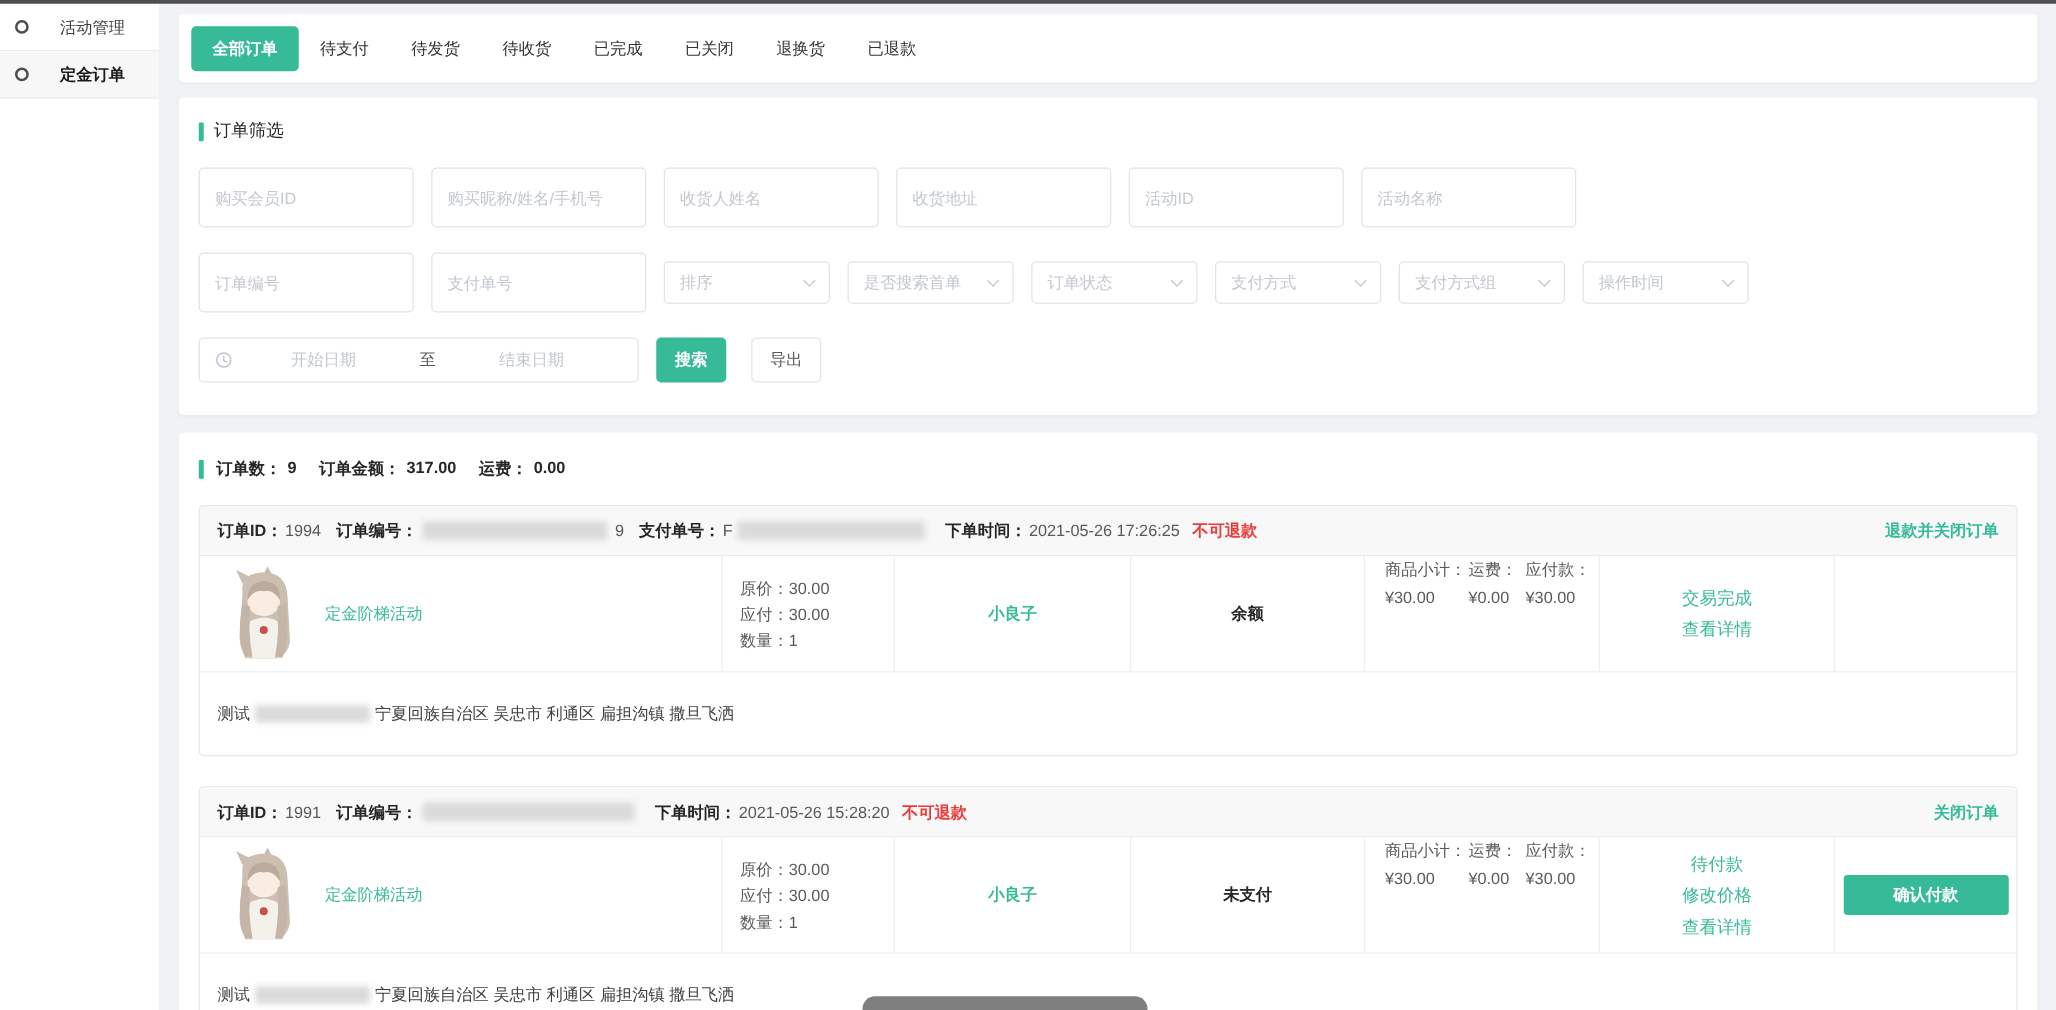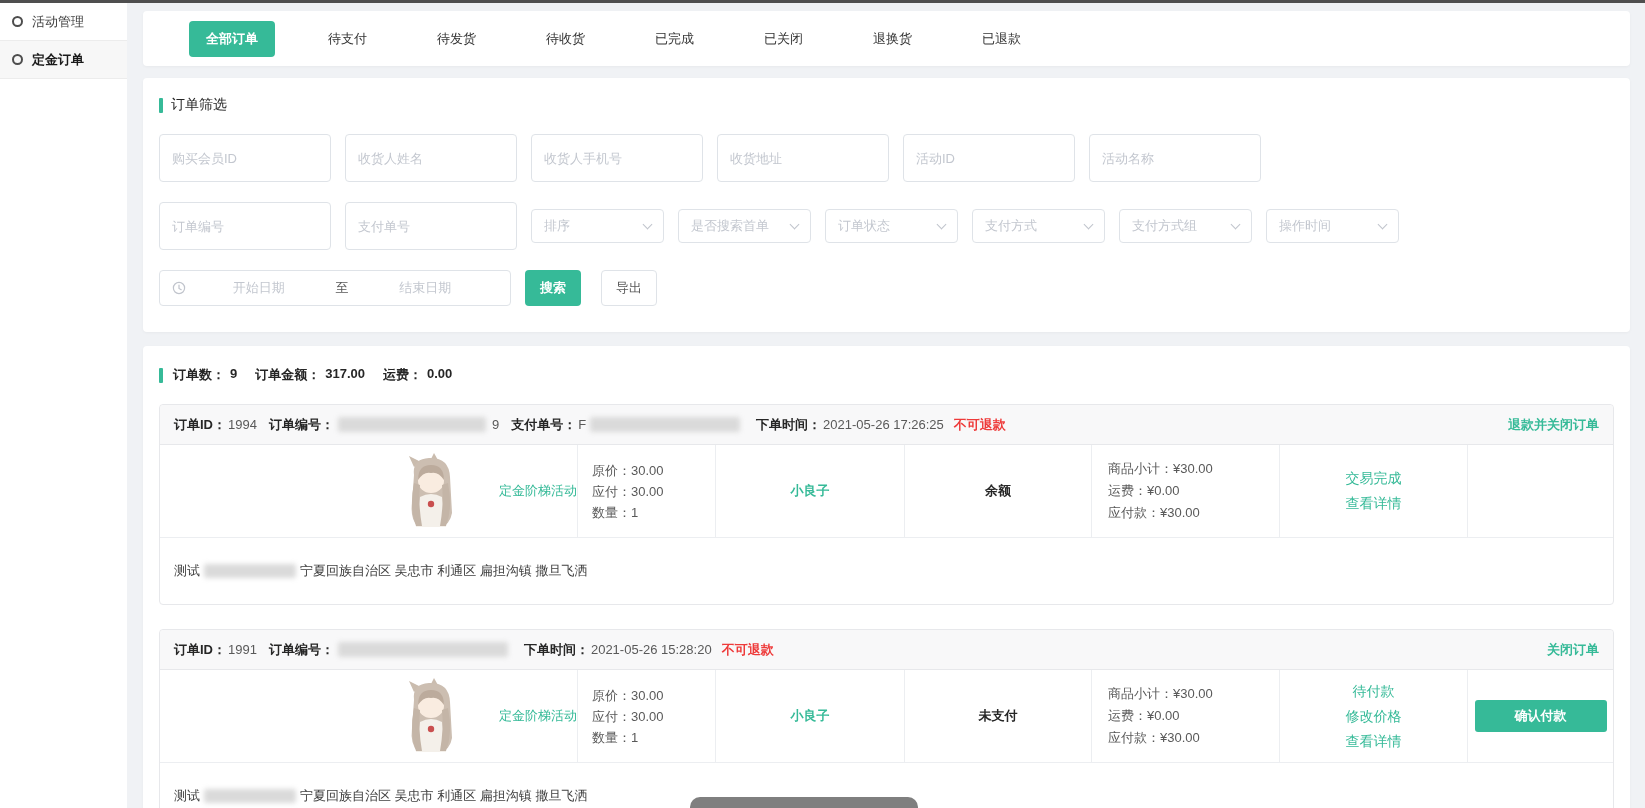--- a/index.html
+++ b/index.html
@@ -5,30 +5,30 @@
   :root{ --accent:#36ba98; --danger:#ee3a3a; }
   *{box-sizing:border-box;}
   html,body{margin:0;padding:0;}
   body{
     width:1645px;height:808px;position:relative;overflow:hidden;
     font-family:"Liberation Sans",sans-serif;background:#f0f2f5;
   }
   .topbar{position:absolute;top:0;left:0;right:0;height:3px;background:#4f4f4f;z-index:20;}
   
   .sidebar{position:absolute;top:3px;left:0;bottom:0;width:127px;background:#fff;z-index:5;}
-  .side-item{display:flex;align-items:center;gap:9px;height:38px;padding:0 12px;
+  .side-item{display:flex;align-items:center;gap:25px;height:38px;padding:0 12px;
     border-bottom:1px solid #ececec;font-size:13px;color:#404040;cursor:pointer;}
   .side-item .ring{width:11px;height:11px;border:2px solid #4d4d4d;border-radius:50%;flex:none;}
   .side-item.active{font-weight:bold;color:#1a1a1a;background:#f7f7f7;}
   
   .main{position:absolute;left:127px;top:3px;right:0;bottom:0;padding:8px 15px 0 16px;}
   .card{background:#fff;border-radius:4px;box-shadow:0 1px 3px rgba(0,0,0,.04);}
   
   .tabs-card{display:flex;align-items:center;height:55px;padding:0 10px;}
-  .tab{font-size:13px;color:#333;padding:9px 17px;cursor:pointer;white-space:nowrap;margin-left:36px;}
+  .tab{font-size:13px;color:#333;padding:9px 17px;cursor:pointer;white-space:nowrap;}
   .tab.active{background:var(--accent);color:#fff;border-radius:4px;font-weight:bold;}
   
   .filter-card{margin-top:12px;padding:18px 16px 26px;}
   .sec-title{display:flex;align-items:center;gap:8px;font-size:14px;font-weight:normal;color:#262626;}
   .sec-bar{width:4px;height:15px;background:var(--accent);border-radius:1px;}
   .frow{display:flex;align-items:center;gap:14px;margin-top:20px;}
   .inp{width:172px;height:48px;border:1px solid #dfe3e8;border-radius:4px;padding:0 12px;
     font-size:13px;color:#0369a1;outline:none;font-family:inherit;background:#fff;}
   .inp::placeholder{color:#c3c7cf;}
   .sel{width:133px;height:34px;border:1px solid #dfe3e8;border-radius:4px;display:flex;align-items:center;
@@ -55,26 +55,26 @@
   .obox-header .lbl{color:#262626;font-weight:bold;margin-left:12px;}
   .obox-header .lbl:first-child{margin-left:0;}
   .obox-header .val{margin-left:2px;}
   .blur{display:inline-block;height:15px;border-radius:2px;background:#dadada;filter:blur(2.5px);
     vertical-align:middle;margin:0 4px;}
   .flag{color:var(--danger);font-weight:bold;margin-left:10px;}
   .header-link{margin-left:auto;color:var(--accent);font-weight:bold;cursor:pointer;}
   .obox-body{display:flex;min-height:92px;}
   .cell{display:flex;align-items:center;border-right:1px solid #eceef1;}
   .cell:last-child{border-right:none;}
-  .c-product{width:418px;padding:8px 0 8px 20px;gap:37px;justify-content:flex-end;}
+  .c-product{width:418px;padding:8px 0 8px 20px;gap:18px;}
   .c-price{width:138px;flex-direction:column;align-items:flex-start;justify-content:center;
     padding-left:14px;font-size:13px;color:#595959;line-height:21px;}
   .c-buyer{width:189px;justify-content:center;color:var(--accent);font-weight:bold;font-size:13px;}
   .c-status{width:187px;justify-content:center;font-weight:bold;color:#262626;font-size:13px;}
-  .c-total{width:188px;flex-direction:column;align-items:flex-start;justify-content:center;
+  .c-total{width:188px;flex-direction:row;align-items:flex-start;justify-content:center;
     padding-left:16px;font-size:13px;color:#595959;line-height:22px;}
   .c-action{width:188px;flex-direction:column;justify-content:center;font-size:14px;
     color:var(--accent);line-height:25px;}
   .c-action span{cursor:pointer;}
   .c-extra{flex:1;justify-content:center;}
   .product-link{color:var(--accent);font-size:13px;cursor:pointer;}
   .avatar{width:62px;height:76px;flex:none;}
   .obox-footer{border-top:1px solid #eceef1;padding:24px 14px;font-size:13px;color:#404040;
     display:flex;align-items:center;}
   .confirm-btn{background:var(--accent);color:#fff;border:none;border-radius:3px;width:132px;
@@ -121,22 +121,22 @@
   </div>
 
   <div class="card filter-card">
     <div class="sec-title">
       <span class="sec-bar"></span>
       <span>订单筛选</span>
     </div>
 
     <div class="frow">
       <input class="inp" placeholder="购买会员ID" style="">
+      <input class="inp" placeholder="购买昵称/姓名/手机号" style="">
       <input class="inp" placeholder="收货人姓名" style="">
-      <input class="inp" placeholder="收货人手机号" style="">
       <input class="inp" placeholder="收货地址" style="">
       <input class="inp" placeholder="活动ID" style="">
       <input class="inp" placeholder="活动名称" style="">
     </div>
 
     <div class="frow">
       <input class="inp" placeholder="订单编号" style="">
       <input class="inp" placeholder="支付单号" style="">
       <div class="sel">
         <span>排序</span>

